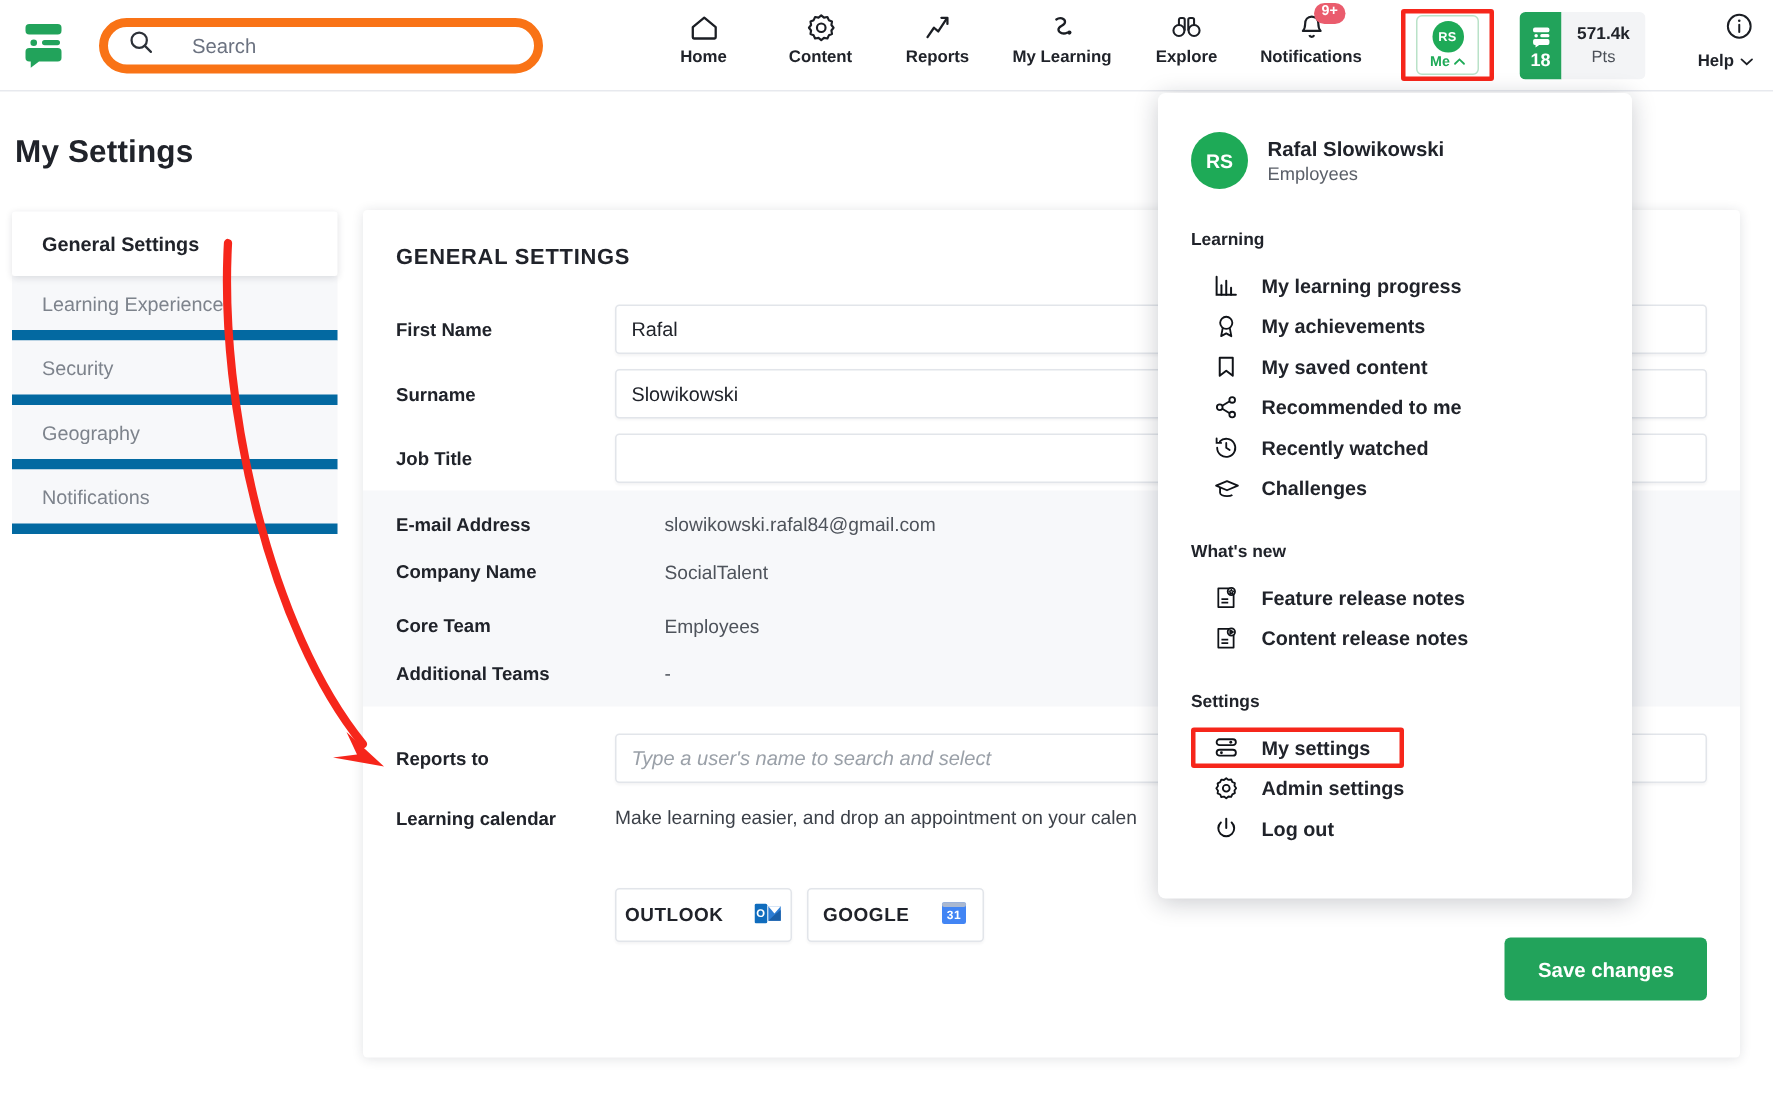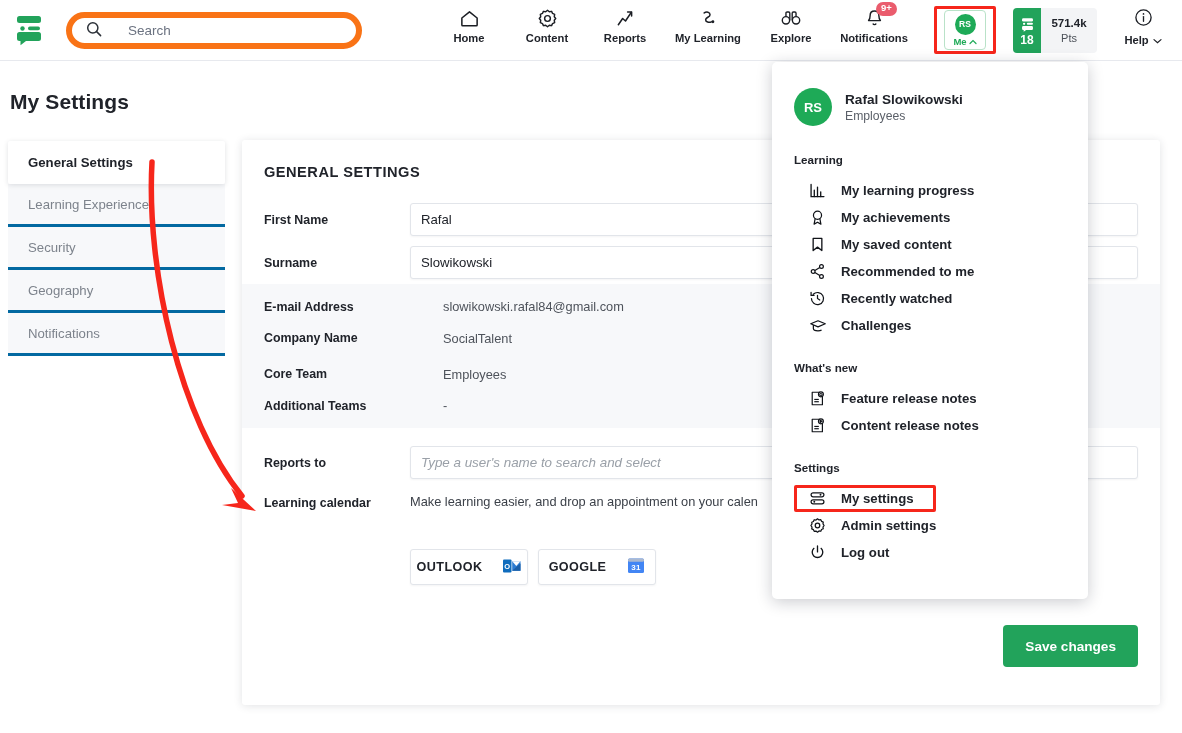--- a/index.html
+++ b/index.html
@@ -69,31 +69,31 @@
   }
   .pts-left .num { color: #fff; font-size: 12px; font-weight: bold; }
   .pts-right {
     background: #f3f4f6; width: 56px; display: flex; flex-direction: column;
     align-items: center; justify-content: center; gap: 3px;
   }
   .pts-right .val { font-size: 11.5px; font-weight: bold; color: #20232a; }
   .pts-right .unit { font-size: 11px; color: #4b5058; }
 
   .help-wrap { position: absolute; left: 1117px; top: 8px; width: 52px;
-    display: flex; flex-direction: column; align-items: center; gap: 3px; cursor: pointer; }
+    display: flex; flex-direction: column; align-items: flex-end; gap: 3px; cursor: pointer; }
   .help-lbl { font-size: 11.2px; font-weight: bold; display: flex; align-items: center; gap: 4px; }
 
   
   .page-title { position: absolute; left: 10px; top: 90px; font-size: 21px; font-weight: bold; letter-spacing: .1px;}
 
   .sidebar { position: absolute; left: 8px; top: 141px; width: 217px; }
   .side-item {
     height: 43px; display: flex; align-items: center; padding-left: 20px;
     font-size: 13.2px; color: #7d838c; background: #f7f8fa;
-    border-bottom: 3px solid #0369a1; cursor: pointer;
+    border-bottom: 7px solid #0369a1; cursor: pointer;
   }
   .side-item.active {
     background: #ffffff; color: #20232a; font-weight: bold;
     box-shadow: 0 1px 5px rgba(25,30,45,.13); border-bottom: none;
     position: relative; z-index: 2; border-radius: 2px;
   }
 
   
   .card {
     position: absolute; left: 242px; top: 140px; width: 918px; height: 565px;
@@ -332,20 +332,26 @@
         </div>
       </div>
 
       <div class="frow">
         <div class="lab">Surname</div>
         <div class="fld">
           <div class="input">Slowikowski</div>
         </div>
       </div>
 
+      <div class="frow">
+        <div class="lab">Job Title</div>
+        <div class="fld">
+          <div class="input"></div>
+        </div>
+      </div>
 
       <div class="readonly-block">
         <div class="frow" style="padding-top:9px">
           <div class="lab">E-mail Address</div>
           <div class="fld">
               <div class="ro-val">slowikowski.rafal84@gmail.com</div>
             </div>
         </div>
         <div class="frow">
           <div class="lab">Company Name</div>

